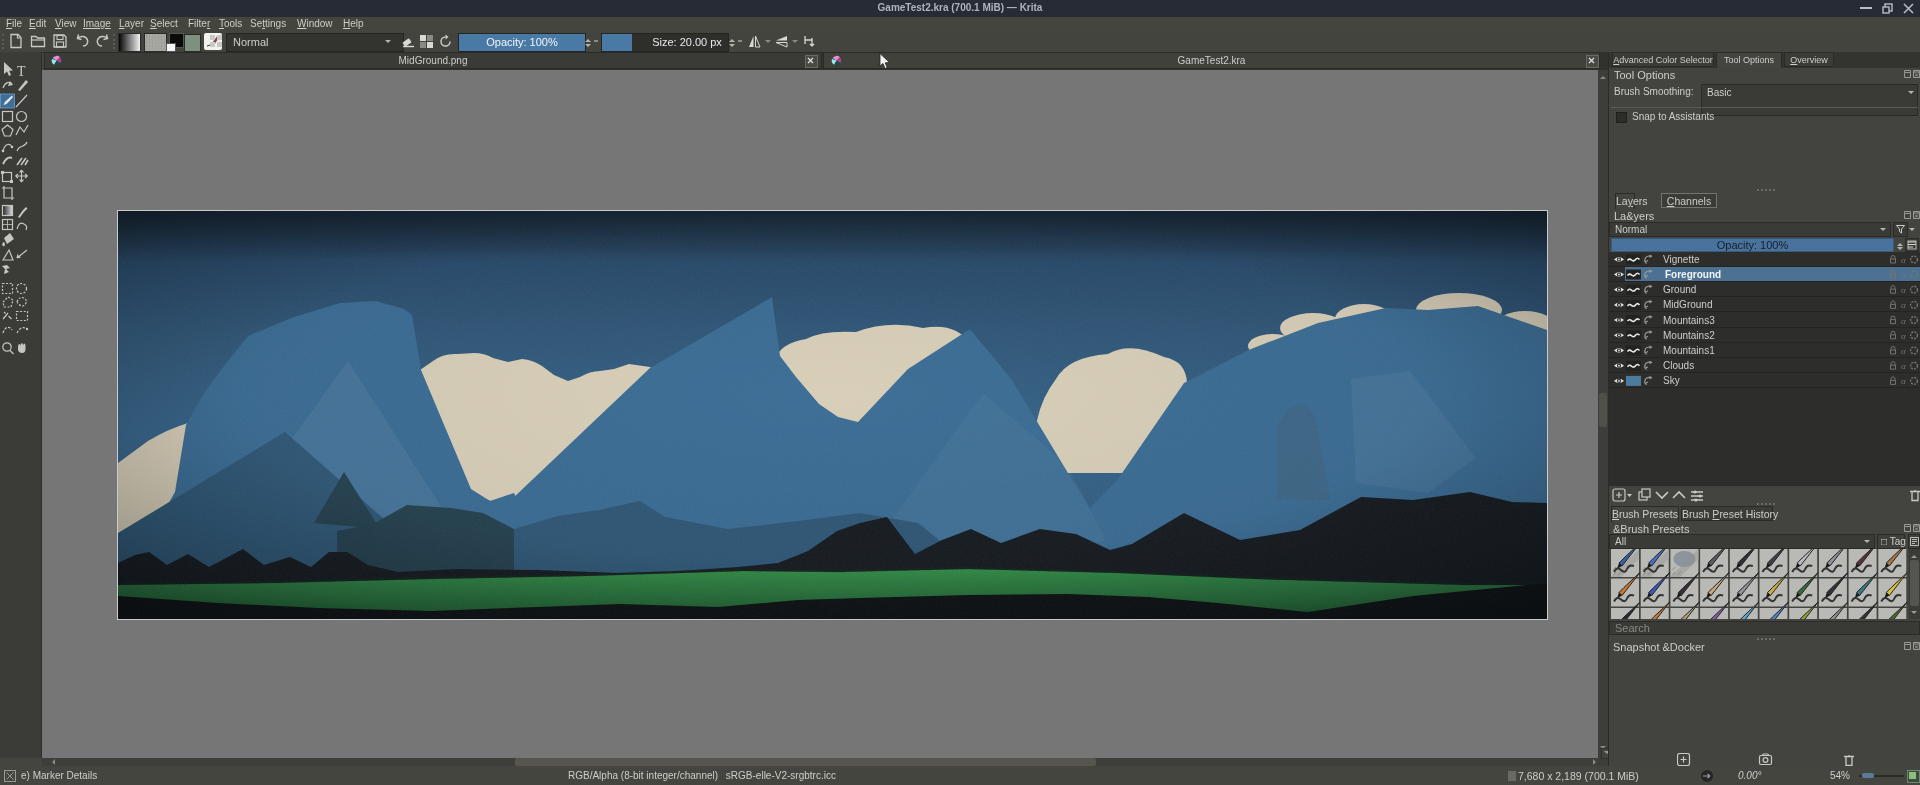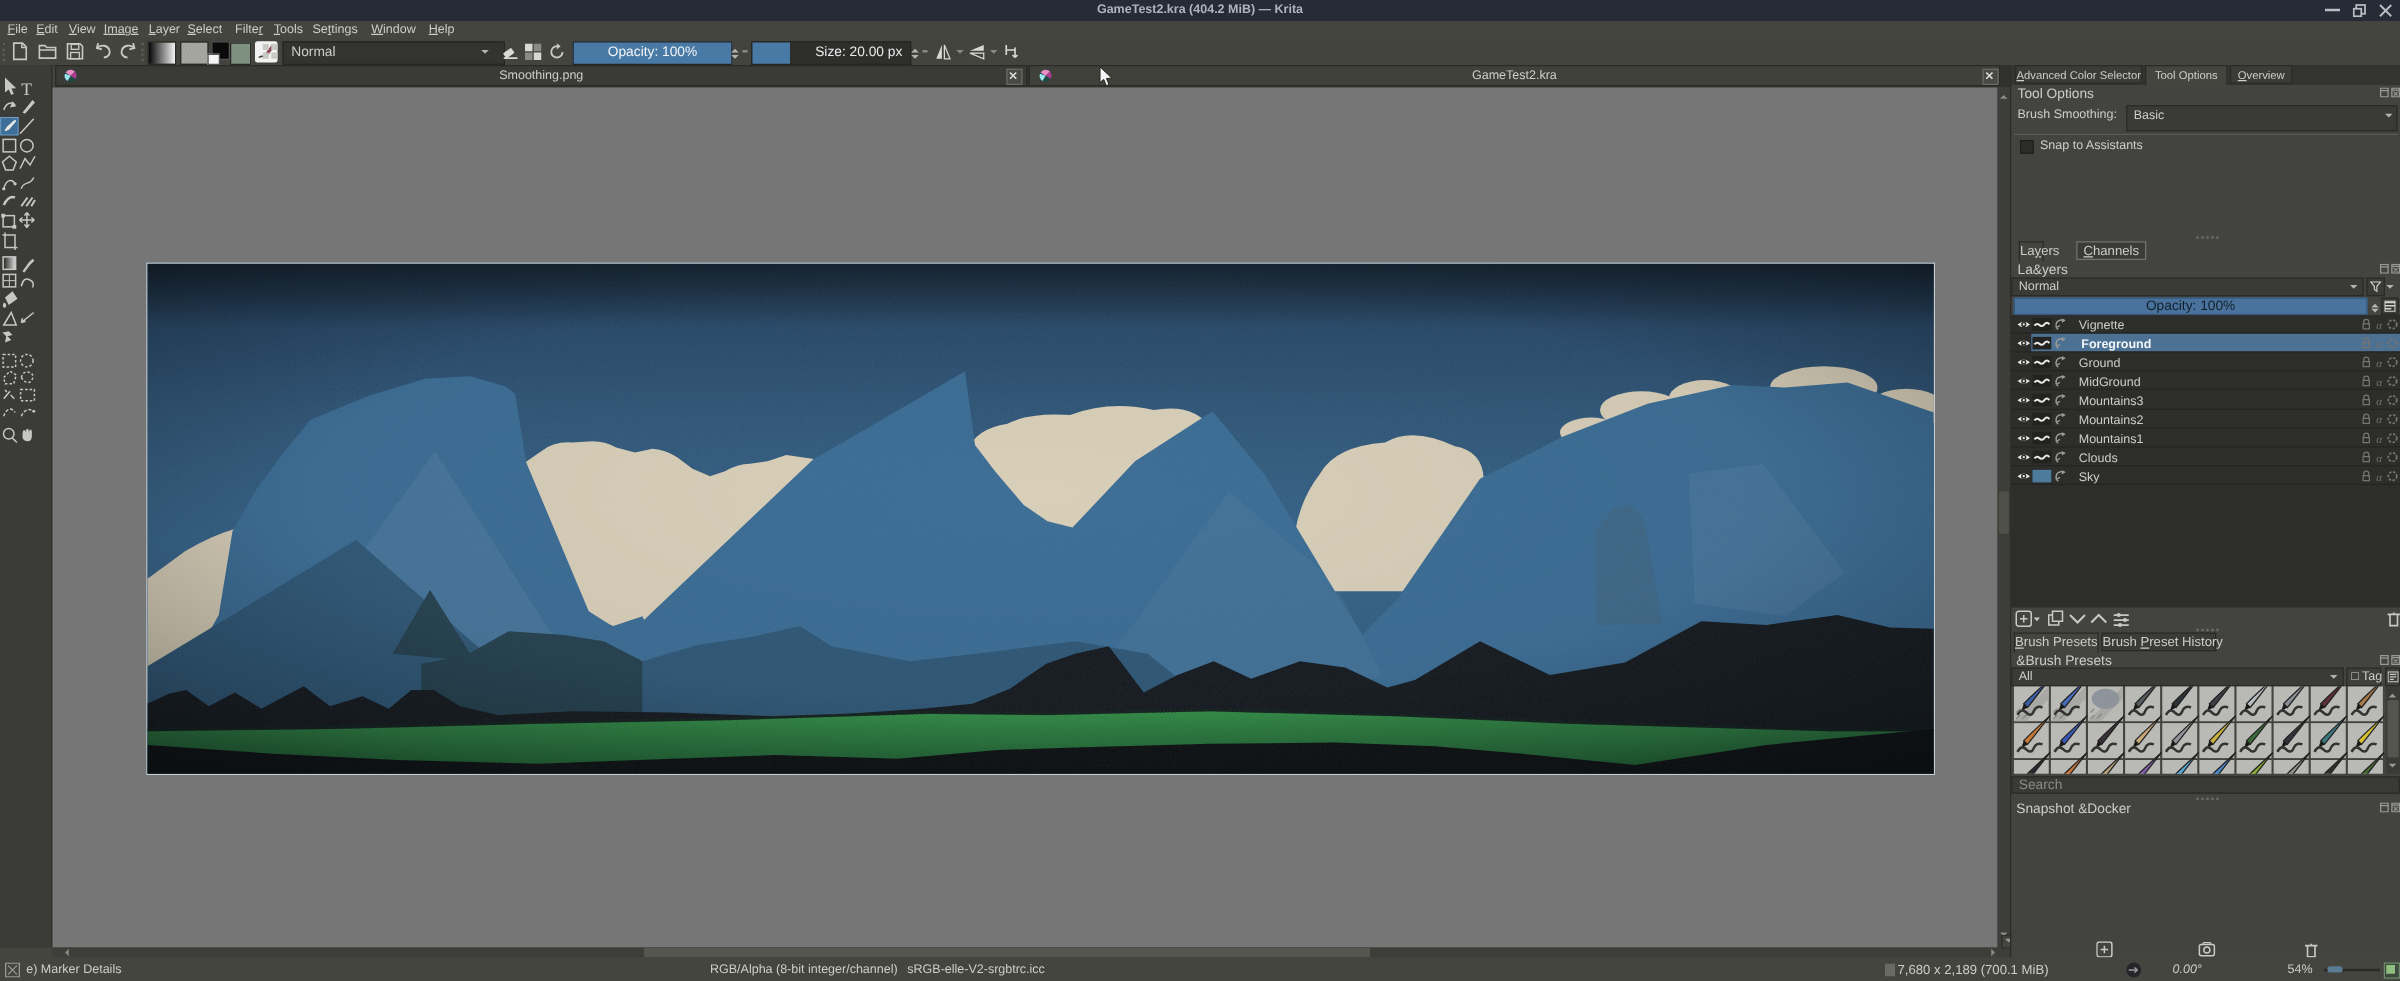--- a/index.html
+++ b/index.html
@@ -4,21 +4,21 @@
 <style>
 html,body{margin:0;padding:0;width:1920px;height:785px;overflow:hidden;background:#454540;font-family:"Liberation Sans",sans-serif;}
 .a{position:absolute;}
 .txt{color:#cdcdc9;font-size:10px;white-space:nowrap;}
 svg{display:block;}
 </style>
 </head>
 <body>
 
 <div class="a" style="left:0;top:0;width:1920px;height:17px;background:#262b36;"></div>
-<div class="a" style="left:0;top:2px;width:1920px;text-align:center;color:#aeb3bd;font-size:10px;font-weight:bold;">GameTest2.kra (404.2 MiB)  —  Krita</div>
+<div class="a" style="left:0;top:2px;width:1920px;text-align:center;color:#aeb3bd;font-size:10px;font-weight:bold;">GameTest2.kra (700.1 MiB)  —  Krita</div>
 <div class="a" style="left:1860px;top:7px;width:12px;height:2px;background:#b9bdc4;"></div>
 <svg class="a" style="left:1882px;top:3px" width="11" height="11" viewBox="0 0 11 11">
     <rect x="3" y="1" width="7" height="7" fill="none" stroke="#b9bdc4" stroke-width="1.4"></rect>
     <rect x="1" y="4" width="6" height="6" fill="#262b36" stroke="#b9bdc4" stroke-width="1.4"></rect>
   </svg>
 <svg class="a" style="left:1903px;top:3px" width="11" height="11" viewBox="0 0 11 11">
     <path d="M1,1 L10,10 M10,1 L1,10" stroke="#b9bdc4" stroke-width="1.5"></path>
   </svg>
 
 <div class="a" style="left:0;top:17px;width:1920px;height:14px;background:#45453f;"></div>
@@ -124,21 +124,21 @@
     <path d="M2,8.5 L13,13 V8.5 Z" fill="none" stroke="#d9d9d4" stroke-width="1"></path>
   </svg>
 <div class="a" style="left:792px;top:40px;width:0;height:0;border:3px solid transparent;border-top-color:#8a8a85;"></div>
 <svg class="a" style="left:801px;top:34px" width="15" height="15" viewBox="0 0 15 15">
     <path d="M4,2 V10 M4,6 H11 M11,4 V12 M11,12 L9,10 M11,12 L13,10" stroke="#d9d9d4" stroke-width="1.3" fill="none"></path>
   </svg>
 
 <div class="a" style="left:44px;top:52px;width:1564px;height:18px;background:#31312e;"></div>
 <div class="a" style="left:44px;top:52px;width:778px;height:17px;background:#3a3a36;border:1px solid #2a2a27;box-sizing:border-box;"></div>
 <div class="a" style="left:823px;top:52px;width:777px;height:17px;background:#41413c;border:1px solid #2a2a27;box-sizing:border-box;"></div>
-<div class="a txt" style="left:44px;top:55px;width:778px;text-align:center;">Smoothing.png</div>
+<div class="a txt" style="left:44px;top:55px;width:778px;text-align:center;">MidGround.png</div>
 <div class="a txt" style="left:823px;top:55px;width:777px;text-align:center;">GameTest2.kra</div>
 
 <svg class="a" style="left:51px;top:55px" width="11" height="11" viewBox="0 0 11 11">
     <circle cx="5.5" cy="5.5" r="5" fill="#1c4c44"></circle>
     <path d="M5.5,5.5 L1.5,3 A5,5 0 0 1 9,2.2 Z" fill="#ef8dc8"></path>
     <path d="M5.5,5.5 L9,2.2 A5,5 0 0 1 9.5,8 Z" fill="#b13b8e"></path>
     <path d="M5.5,5.5 L1,4 A5,5 0 0 0 3,9.8 Z" fill="#9ae7f0"></path>
   </svg>
 <svg class="a" style="left:831px;top:55px" width="11" height="11" viewBox="0 0 11 11">
     <circle cx="5.5" cy="5.5" r="5" fill="#1c4c44"></circle>
@@ -326,21 +326,21 @@
 <div class="a txt" style="left:175px;top:0px;width:50px;height:15px;background:#3b3b37;border:1px solid #2a2a27;text-align:center;line-height:15px;font-size:9px;box-sizing:border-box;"><u>O</u>verview</div>
 
 <div class="a txt" style="left:5px;top:17px;font-size:11px;">Tool Options</div>
 <svg class="a" style="left:295px;top:18px" width="16" height="8" viewBox="0 0 16 8">
       <g stroke="#9a9a95" stroke-width="1" fill="none">
         <path d="M0.5,2 V0.5 H6.5 V2 M0.5,2.5 H6.5 V7.5 H0.5 Z"></path>
         <path d="M9.5,0.5 h6 v7 h-6 z M9.5,2 h6 M11,3.5 l3,3 m0,-3 l-3,3"></path>
       </g>
     </svg>
 <div class="a txt" style="left:5px;top:34px;">Brush Smoothing:</div>
-<div class="a txt" style="left:92px;top:32px;width:217px;height:21px;background:#3a3a36;border:1px solid #2a2a27;line-height:15px;padding-left:5px;box-sizing:border-box;">Basic</div>
+<div class="a txt" style="left:92px;top:32px;width:217px;height:32px;background:#3a3a36;border:1px solid #2a2a27;line-height:15px;padding-left:5px;box-sizing:border-box;">Basic</div>
 <div class="a" style="left:299px;top:39px;width:0;height:0;border:3.5px solid transparent;border-top-color:#b5b5b0;"></div>
 <div class="a" style="left:2px;top:55px;width:307px;height:1px;background:#5a5a55;"></div>
 <div class="a" style="left:7px;top:60px;width:9px;height:9px;background:#2c2c29;border:1px solid #1f1f1d;"></div>
 <div class="a txt" style="left:23px;top:59px;">Snap to Assistants</div>
 
 <div class="a" style="left:148px;top:137px;width:18px;height:2px;border-top:2px dotted #6a6a64;"></div>
 
 <div class="a txt" style="left:6px;top:141px;width:20px;height:16px;background:#454540;border:1px solid #2a2a27;border-bottom:none;text-align:right;line-height:15px;font-size:10.5px;box-sizing:border-box;">La<u>y</u>ers</div>
 <div class="a txt" style="left:52px;top:141px;width:56px;height:15px;background:#3b3b37;border:1px solid #737373;text-align:center;line-height:15px;font-size:10.5px;box-sizing:border-box;"><u>C</u>hannels</div>
 <div class="a txt" style="left:5px;top:158px;font-size:11px;">La&amp;yers</div>

